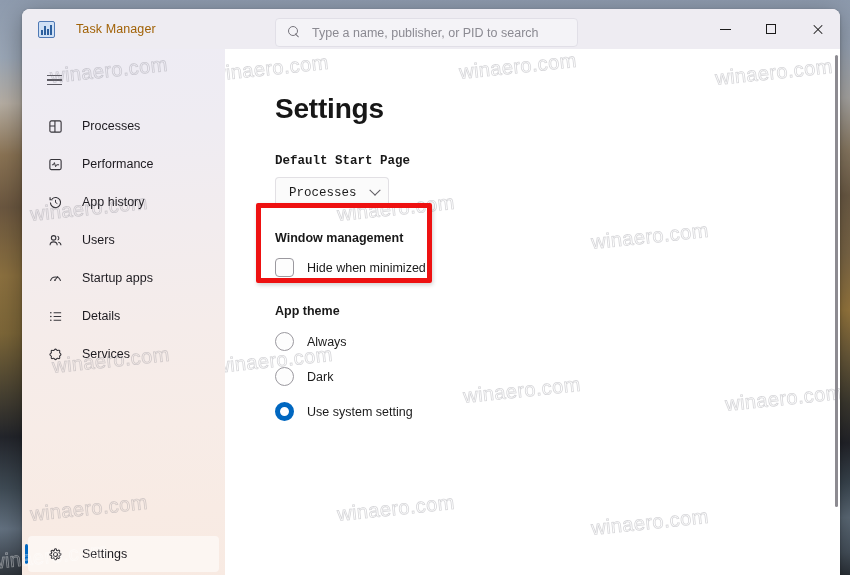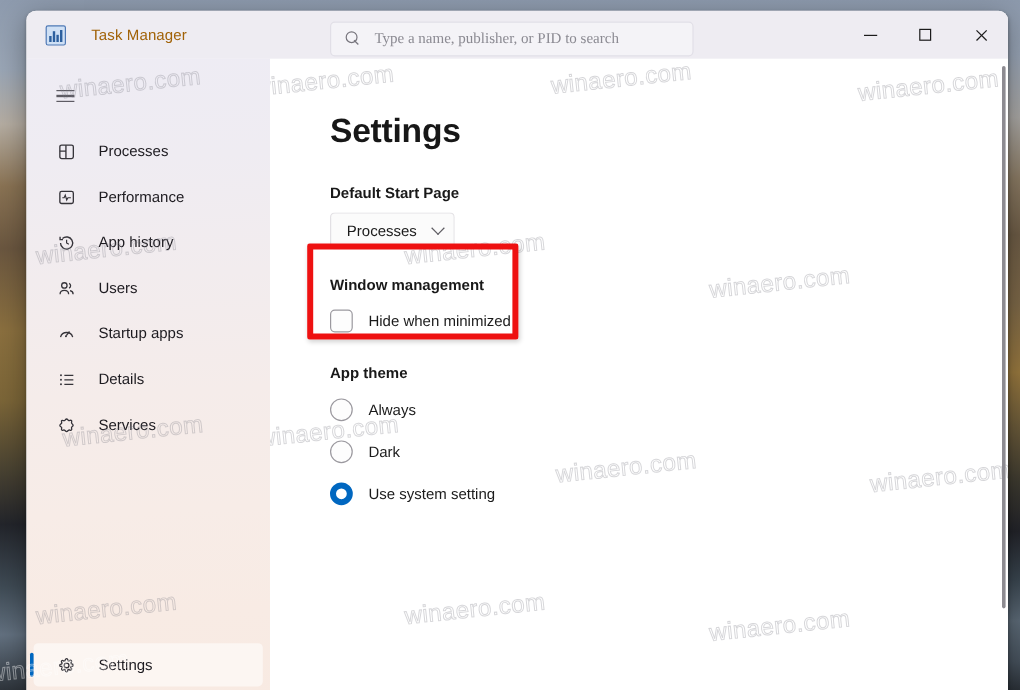--- a/index.html
+++ b/index.html
@@ -119,21 +119,21 @@
     border-radius: 50%;
   }
   #searchbox .mag::after {
     content: ""; position: absolute; left: 7px; top: 7px;
     width: 5px; height: 1.2px; background: #77757d;
     transform: rotate(45deg); transform-origin: left center;
   }
   #search-input {
     flex: 1;
     border: none; outline: none; background: transparent;
-    font-family: Liberation Serif, serif;
+    font-family: Liberation Sans, sans-serif;
     font-size: 12.5px;
     color: #8b5cf6;
     margin-left: 11px;
   }
   #search-input::placeholder { color: #8b8a92; }
 
   .wincontrols {
     position: absolute;
     right: 0; top: 0;
     height: 40px;
@@ -270,21 +270,21 @@
   }
   .combo .chev {
     margin-left: 14px;
     width: 8px; height: 8px;
     border-right: 1.3px solid #5f5d63;
     border-bottom: 1.3px solid #5f5d63;
     transform: rotate(45deg) translate(-2px,-2px);
   }
 
   .sect { margin-bottom: 23px; }
-  #sect-start { margin-bottom: 23px; }
+  #sect-start { margin-bottom: 23px; font-family: Liberation Mono, monospace; }
   #sect-speed { margin-bottom: 26px; }
 
   
   .check-row, .radio-row {
     display: flex; align-items: center;
     height: 27px;
     margin-bottom: 8px;
     cursor: default;
   }
   .cbox {

